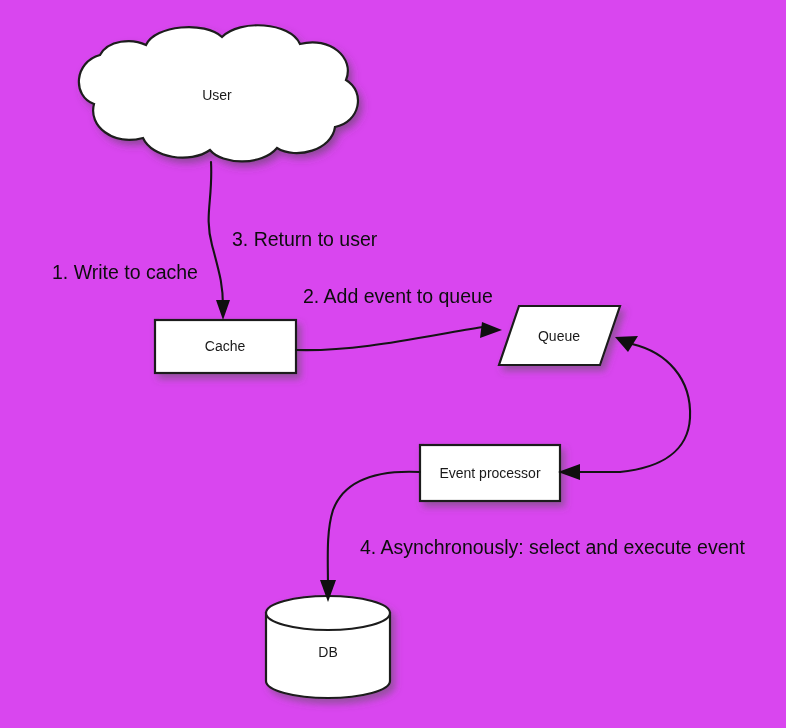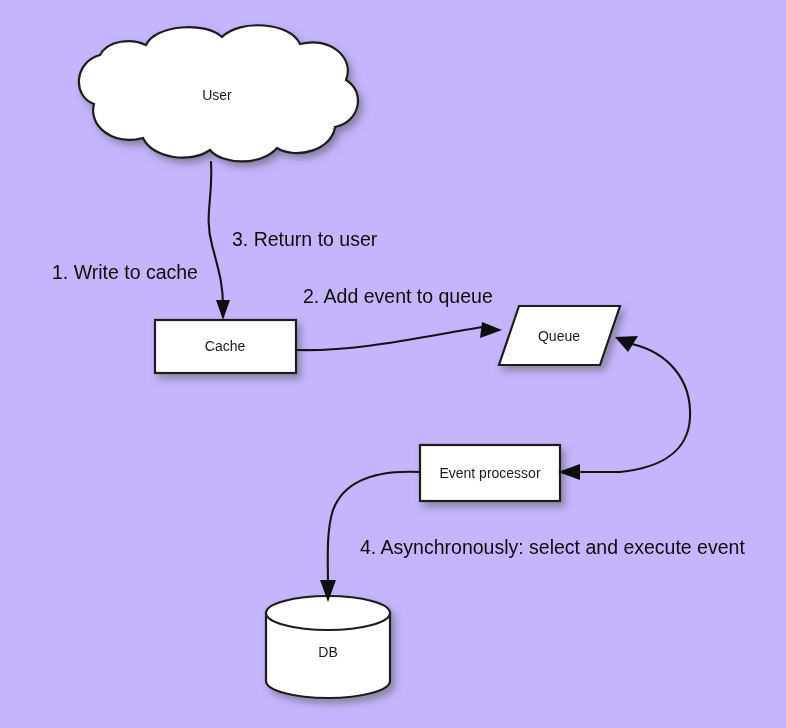--- a/index.html
+++ b/index.html
@@ -8,21 +8,21 @@
     background: #ffffff;
   }
   body {
     font-family: "Liberation Sans", sans-serif;
     -webkit-font-smoothing: antialiased;
   }
   #canvas {
     position: relative;
     width: 786px;
     height: 728px;
-    background: #c4b5fd;
+    background: #d946ef;
     overflow: hidden;
   }
   #diagram-svg {
     position: absolute;
     left: 0;
     top: 0;
     width: 786px;
     height: 728px;
   }
   .node-label {

